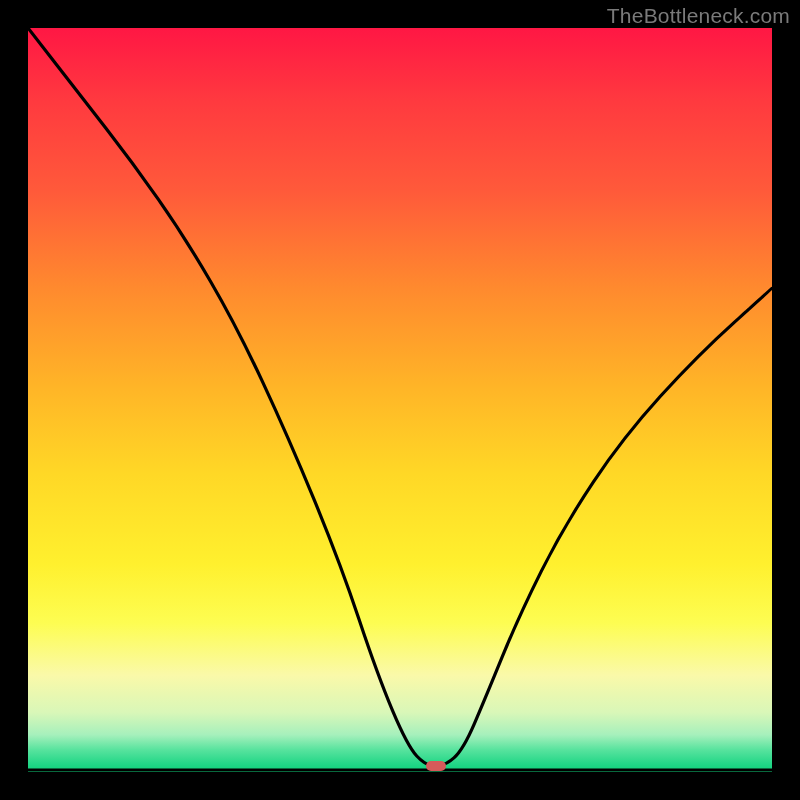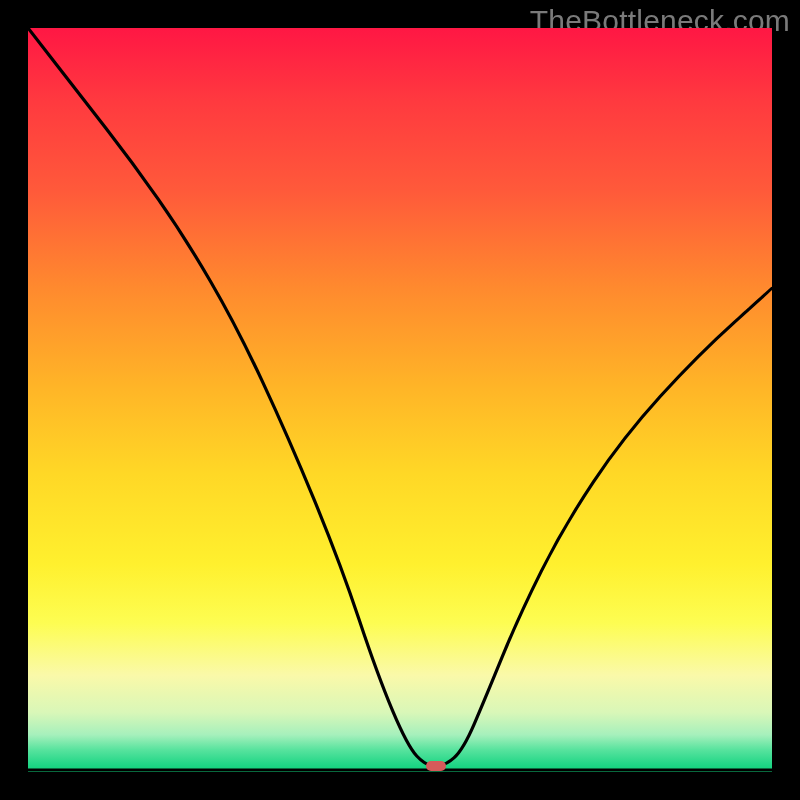--- a/index.html
+++ b/index.html
@@ -55,21 +55,21 @@
     height: 10px;
     border-radius: 5px;
     background: #d65a5a;
     transform: translate(-50%, -50%);
   }
   .attribution {
     position: absolute;
     top: 4px;
     right: 10px;
     color: #7a7a7a;
-    font-size: 30px;
+    font-size: 21px;
     letter-spacing: 0.2px;
     font-weight: 500;
   }
 </style>
 </head>
 <body>
 
 <div class="frame">
   <div class="attribution">TheBottleneck.com</div>
 

